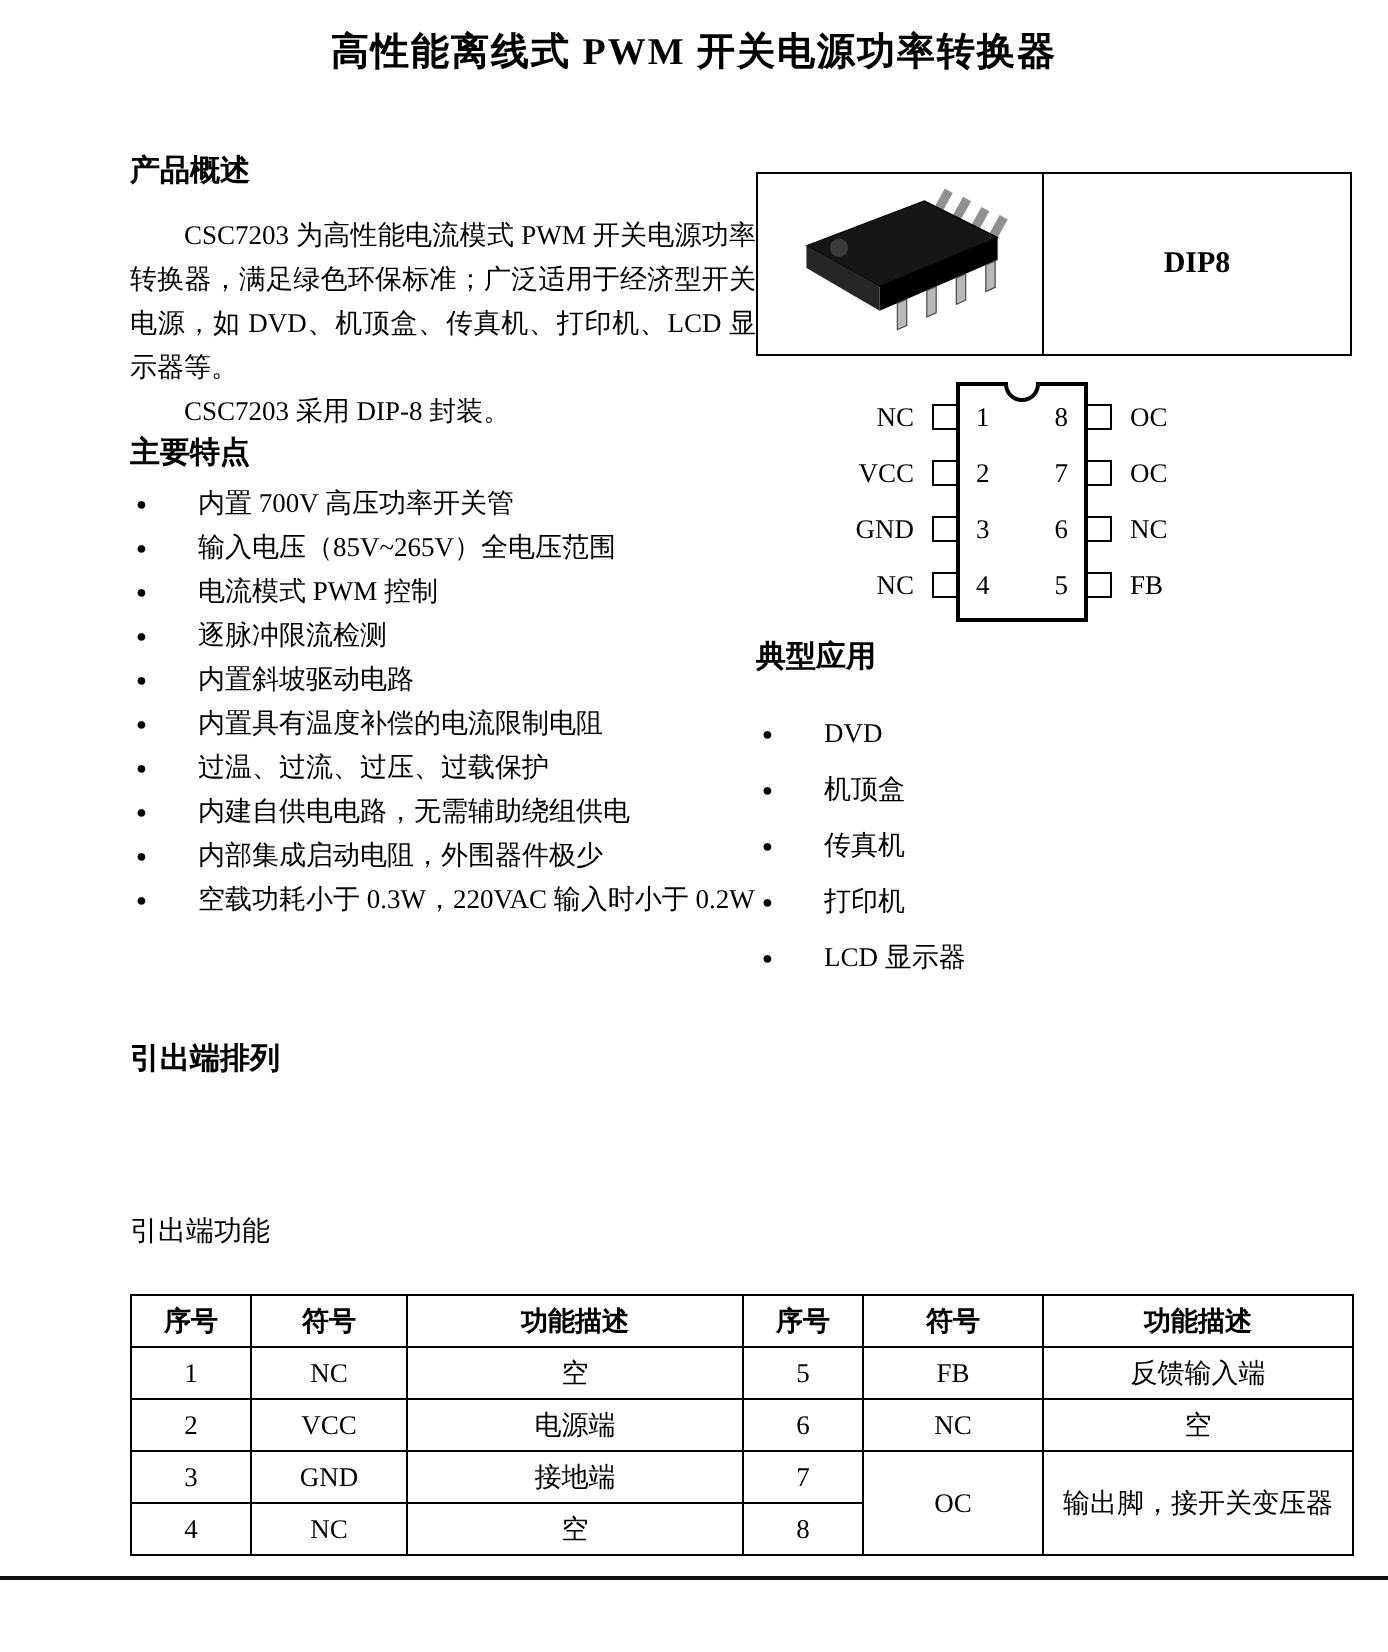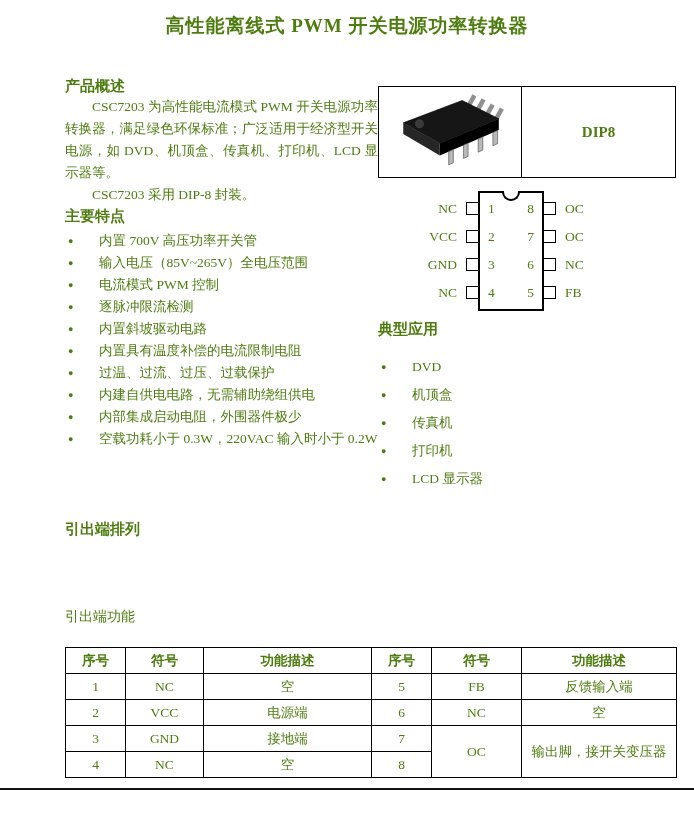--- a/index.html
+++ b/index.html
@@ -1,30 +1,30 @@
 <!DOCTYPE html>
 <html><head>
 <meta charset="utf-8">
 <style>
   * { margin:0; padding:0; box-sizing:border-box; }
   html,body { background:#ffffff; }
   .page {
     position:relative; width:694px; height:826px; margin:0 auto;
-    background:#fff; color:#4d7c0f; overflow:hidden;
+    background:#fff; color:#000000; overflow:hidden;
     font-family:"Liberation Serif","DejaVu Serif",serif;
   }
   .doc-title {
     position:absolute; top:13px; left:0; width:100%;
     text-align:center; font-size:19px; font-weight:bold; letter-spacing:1px;
   }
   
   .left-col { position:absolute; left:65px; top:76px; width:313px; }
   .sec-heading { font-size:15px; font-weight:bold; line-height:20px; }
   .para { font-size:13.5px; line-height:22px; text-align:justify; text-indent:2em; }
-  .para.first { }
+  .para.first { margin-top:11px; }
   .sec-heading.features-h { margin-top:0; }
   ul.plain { list-style:none; }
   .features-list { margin-top:4px; }
   .features-list li { position:relative; padding-left:34px; font-size:13.5px; line-height:22px; text-align:justify; }
   .bullet { position:absolute; left:3px; top:0; line-height:22px; font-size:9px; }
   .bullet::before { content:"●"; }
   
   .right-col { position:absolute; left:378px; top:86px; width:298px; }
   .package-box { display:flex; height:92px; border:1px solid #000; background:#fff; }
   .chip-cell { width:143px; border-right:1px solid #000; display:flex; align-items:center; justify-content:center; }

